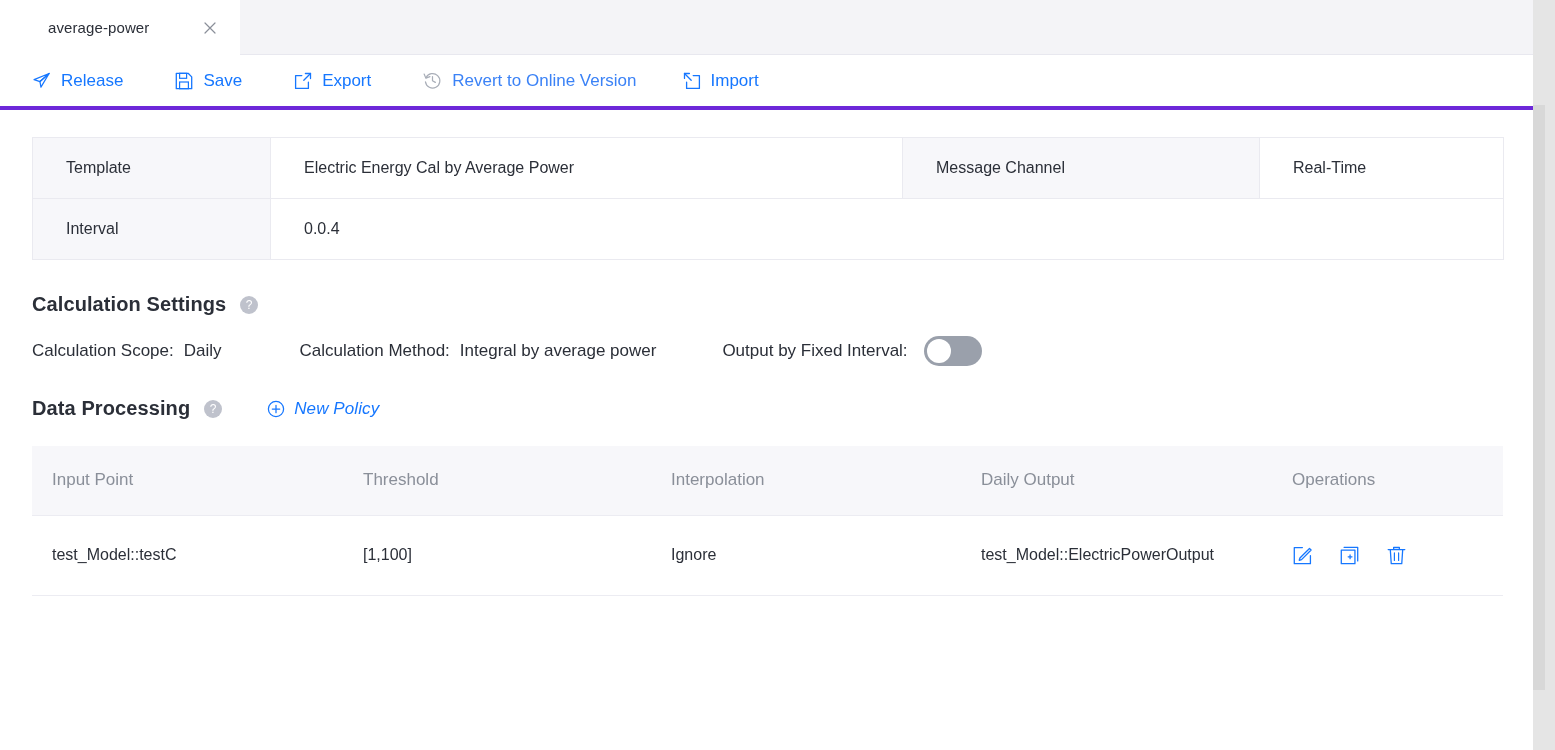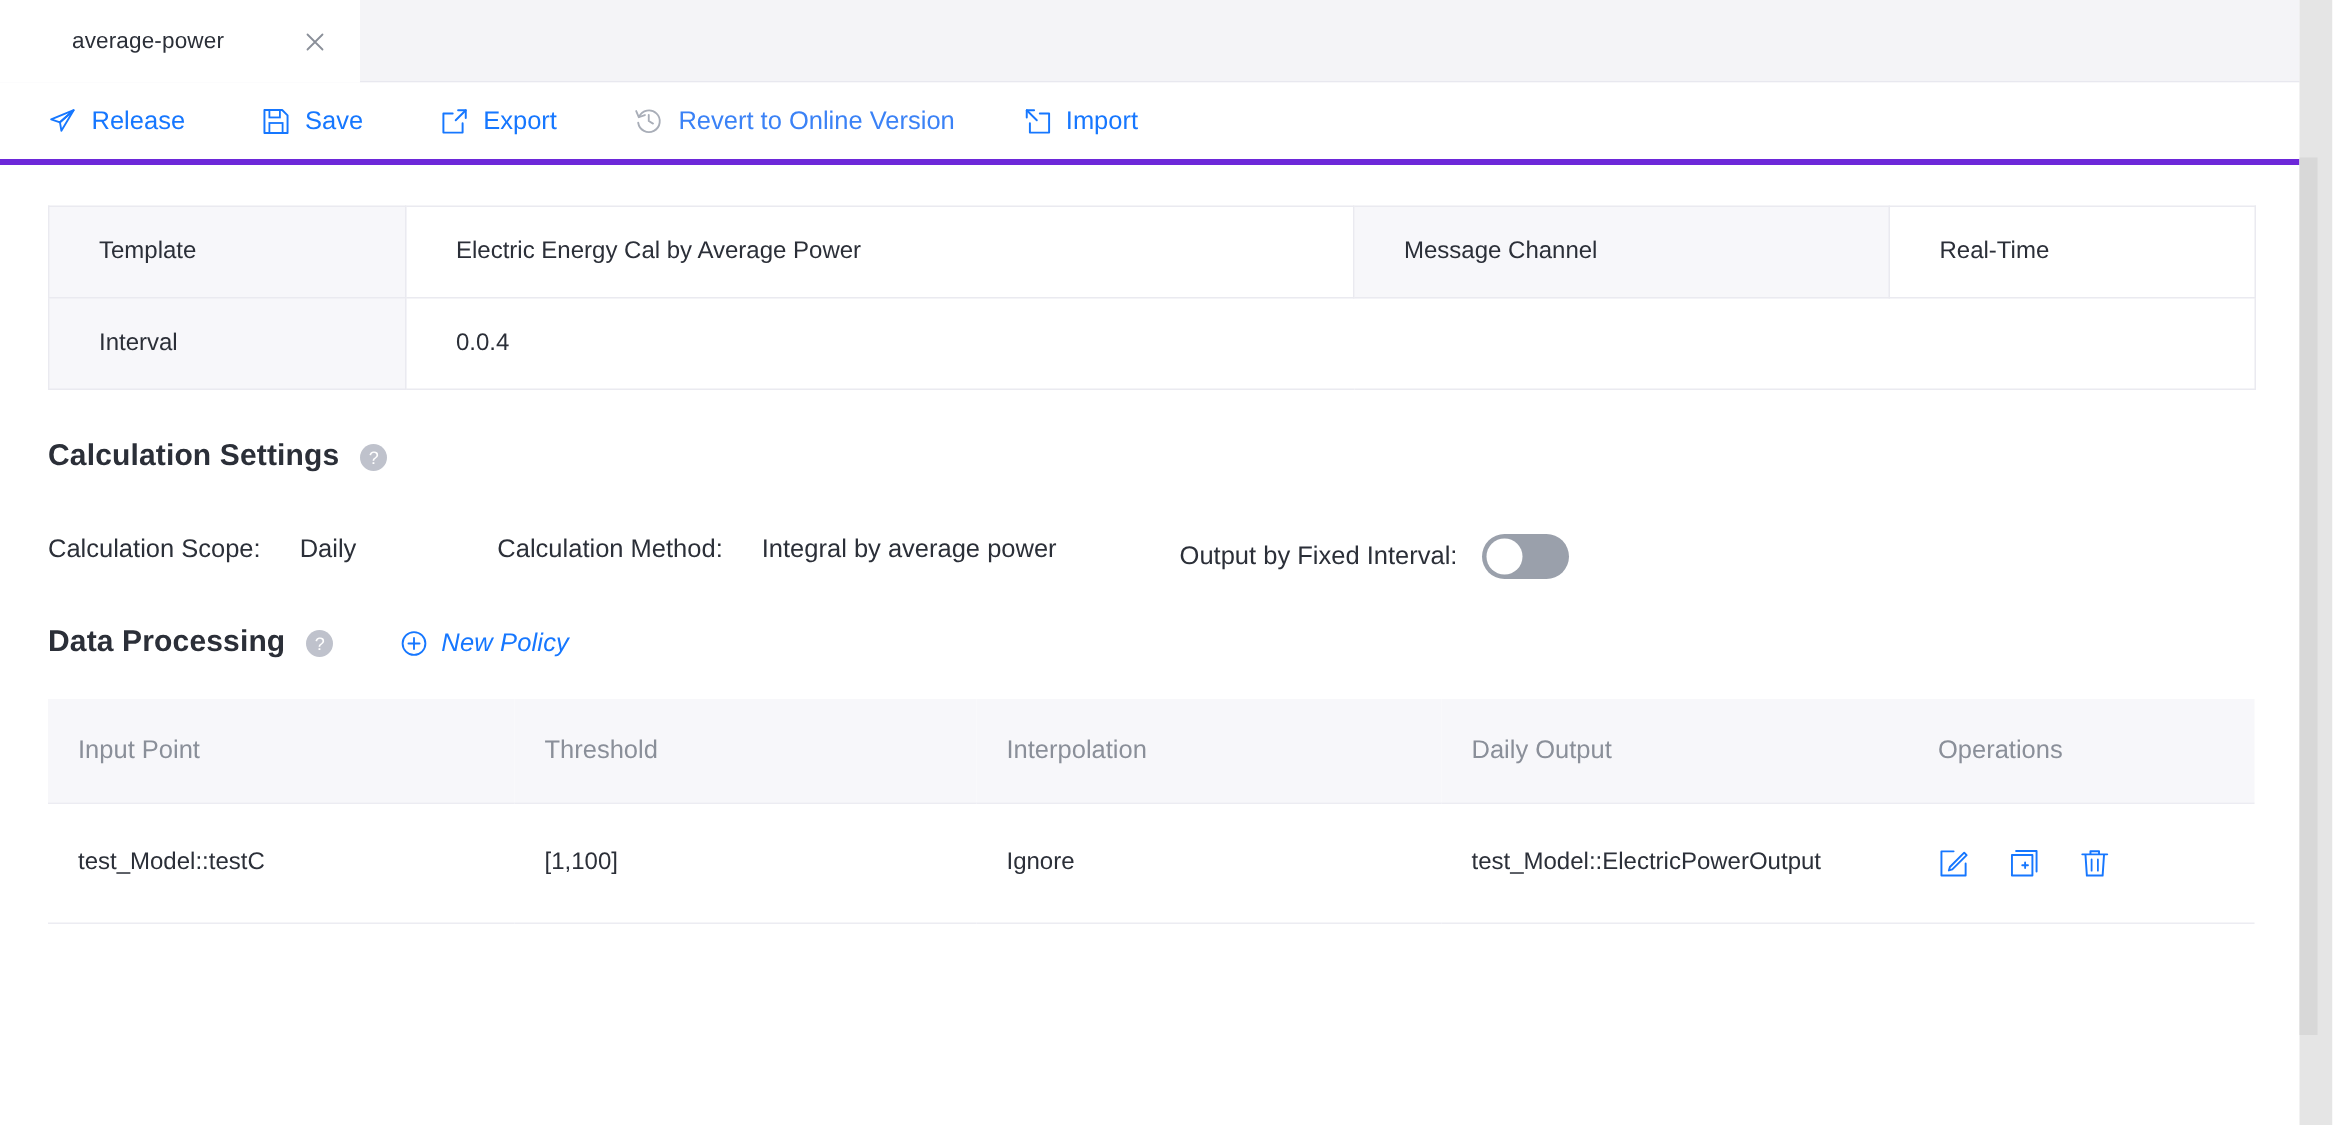--- a/index.html
+++ b/index.html
@@ -107,23 +107,23 @@
   .h-calc { margin-top: 33px; display: flex; align-items: center; }
   .help {
     display: inline-flex; align-items: center; justify-content: center;
     width: 18px; height: 18px; border-radius: 50%;
     background: #bfc2cc; color: #ffffff;
     font-size: 12px; font-weight: normal;
     margin-left: 14px; cursor: pointer;
     font-family: "Liberation Sans", sans-serif;
   }
   .calc-row {
-    margin-top: 40px;
-    display: flex; align-items: flex-start;
-    font-size: 17px; color: #2b2f38; gap: 16px;
+    margin-top: 20px;
+    display: flex; align-items: center;
+    font-size: 17px; color: #2b2f38;
   }
   .calc-lbl { color: #2b2f38; }
   .calc-val { color: #2b2f38; margin-left: 10px; }
   .calc-g2 { margin-left: 78px; }
   .calc-g3 { margin-left: 66px; display: flex; align-items: center; }
   .switch {
     margin-left: 16px;
     width: 58px; height: 30px; border-radius: 15px;
     background: #9aa0ab;
     position: relative; cursor: pointer;

